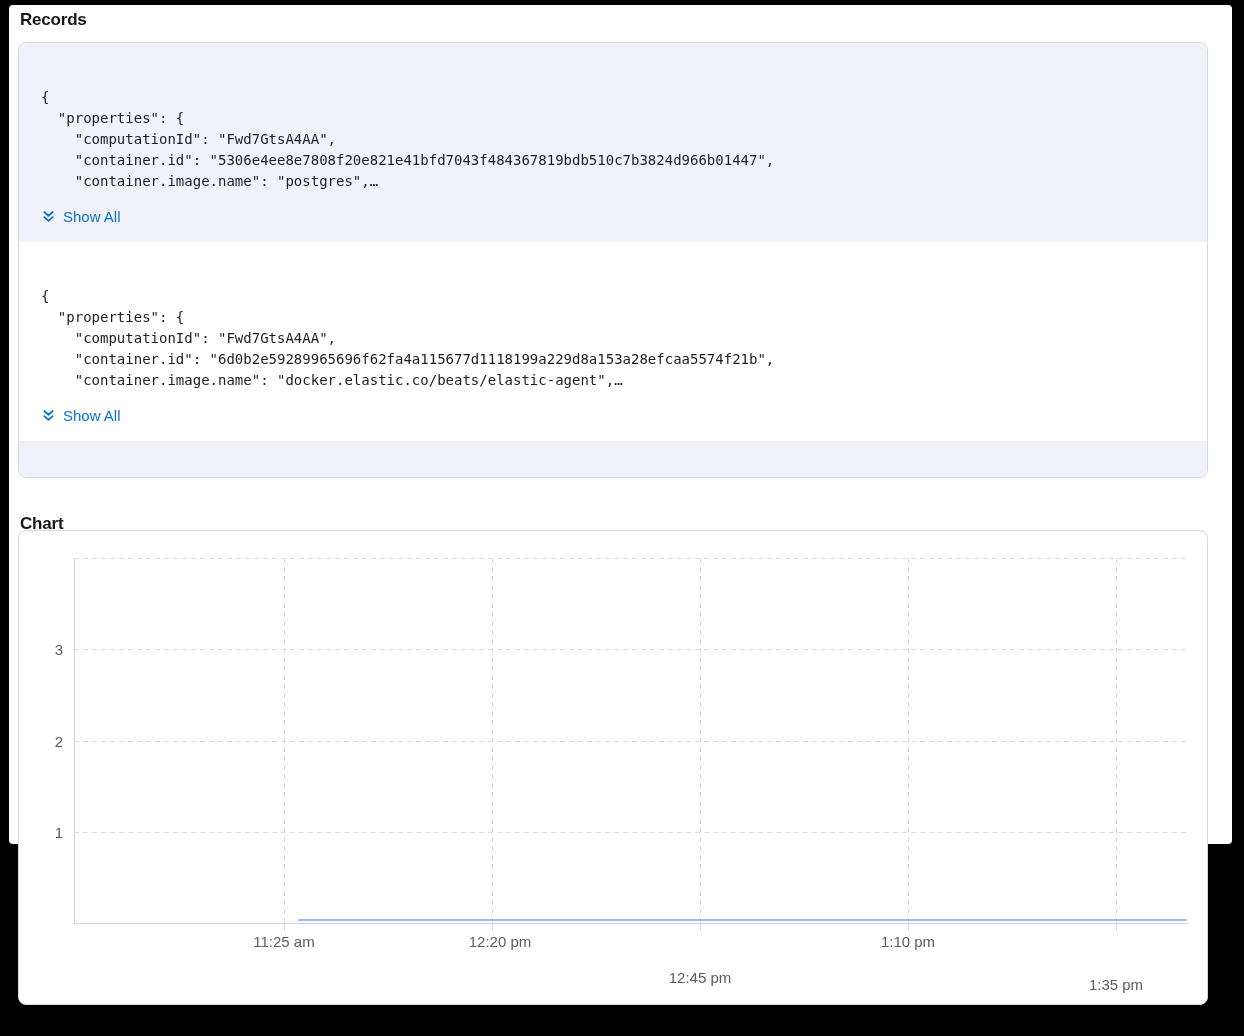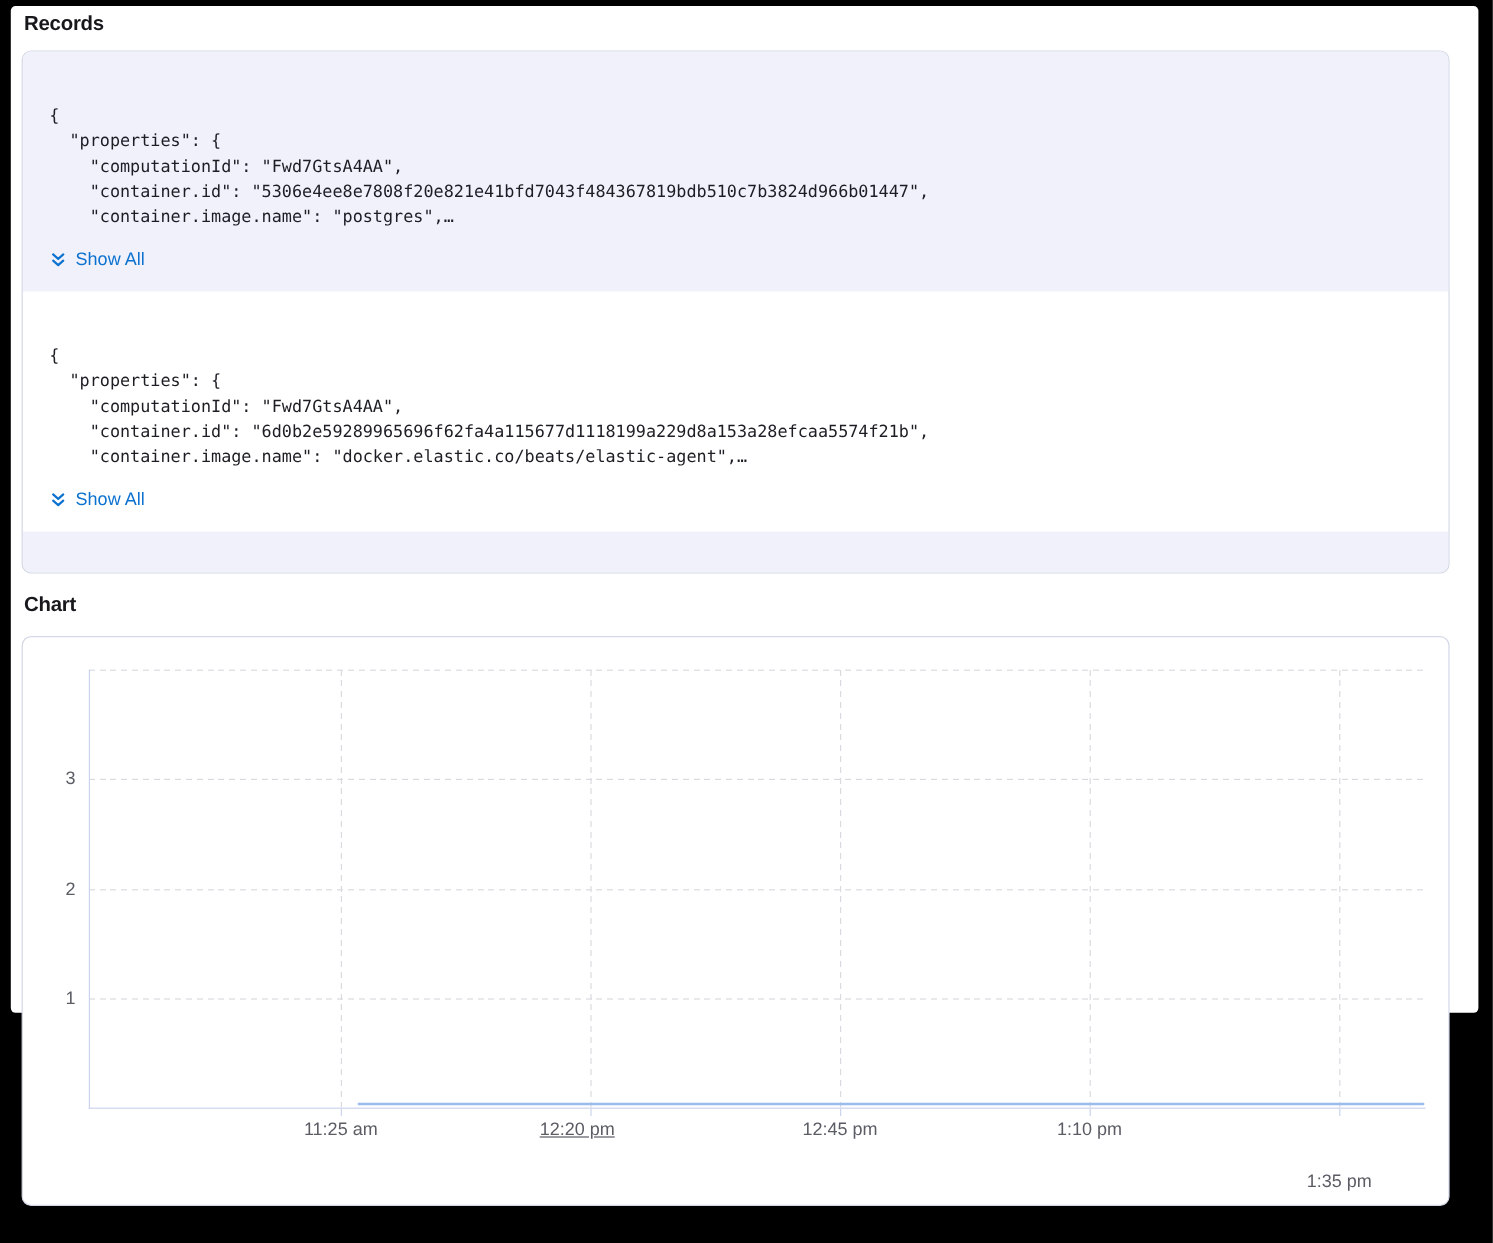--- a/index.html
+++ b/index.html
@@ -9,21 +9,21 @@
   }
   .page{
     position:absolute;left:9px;top:5px;width:1223px;height:839px;
     background:#ffffff;border-radius:4px;
   }
   .section-title{
     position:absolute;left:11px;margin:0;
     font-size:17px;font-weight:700;color:#17181c;letter-spacing:-0.2px;
   }
   #records-title{top:5px;}
-  #chart-title{top:489px;}
+  #chart-title{top:509px;}
   .card{
     position:absolute;left:9px;width:1190px;box-sizing:border-box;
     background:#fff;border:1px solid #d4d8e6;border-radius:8px;overflow:hidden;
   }
   #records-card{top:37px;height:436px;display:flex;flex-direction:column;}
   #chart-card{top:525px;height:475px;}
   .record-row{padding:44px 24px 14px 22px;box-sizing:border-box;}
   .record-row.lavender{background:#f0f1fa;}
   .record-row.white{background:#ffffff;}
   .record-tail{flex:1 1 auto;background:#f0f1fa;min-height:0;}
@@ -101,21 +101,21 @@
         <div class="axis-x"></div>
         <div class="tick-x" style="left: 265px;"></div>
         <div class="tick-x" style="left: 473px;"></div>
         <div class="tick-x" style="left: 681px;"></div>
         <div class="tick-x" style="left: 889px;"></div>
         <div class="tick-x" style="left: 1097px;"></div>
         <div class="ylabel" style="top: 300.75px;">1</div>
         <div class="ylabel" style="top: 209.5px;">2</div>
         <div class="ylabel" style="top: 118.25px;">3</div>
         <div class="xlabel" style="left: 265px;">11:25 am</div>
-        <div class="xlabel" style="left: 462px; text-decoration: underline;">12:20 pm</div>
-        <div class="xlabel" style="left: 681px;">12:45 pm</div>
+        <div class="xlabel" style="left: 481px;">12:20 pm</div>
+        <div class="xlabel" style="left: 681px; margin-top: 36px;">12:45 pm</div>
         <div class="xlabel" style="left: 889px;">1:10 pm</div>
         <div class="xlabel" style="left: 1097px; margin-top: 43px;">1:35 pm</div>
         <div class="data-line" style="left: 279px; width: 889px; top: 388px; background: rgb(154, 188, 237);"></div>
       </div>
   </div>
 
 </div>
 
 </body></html>

